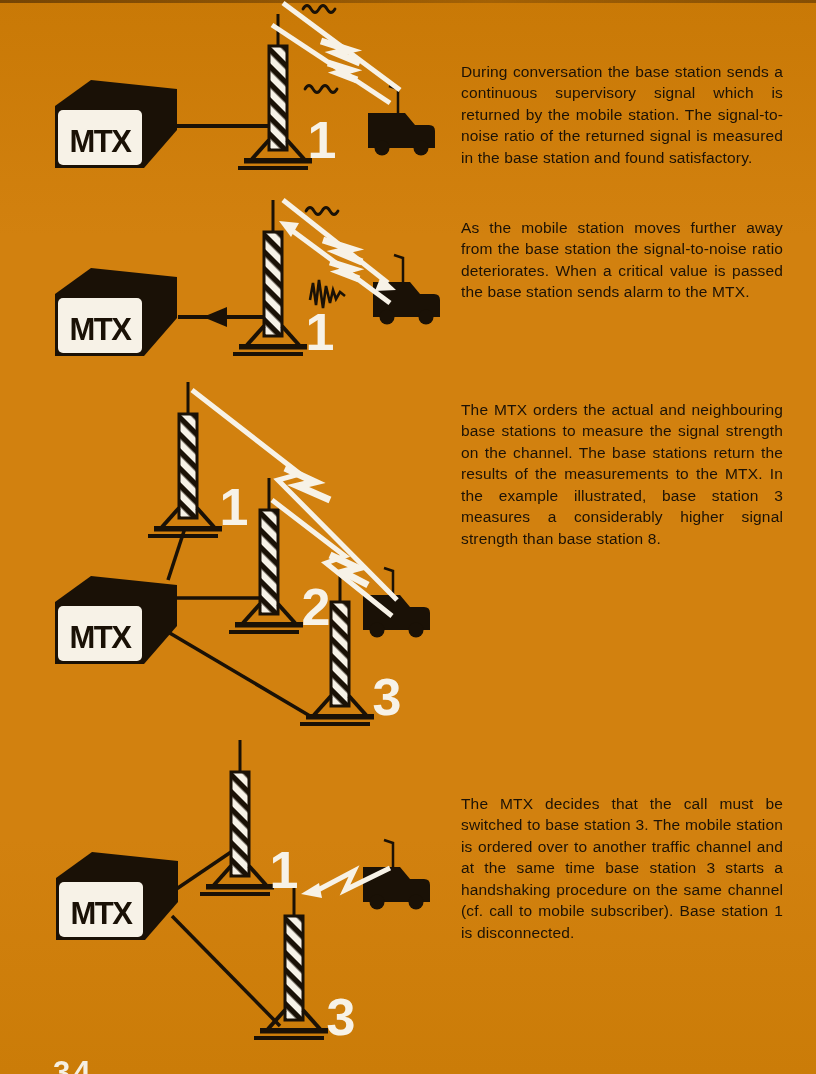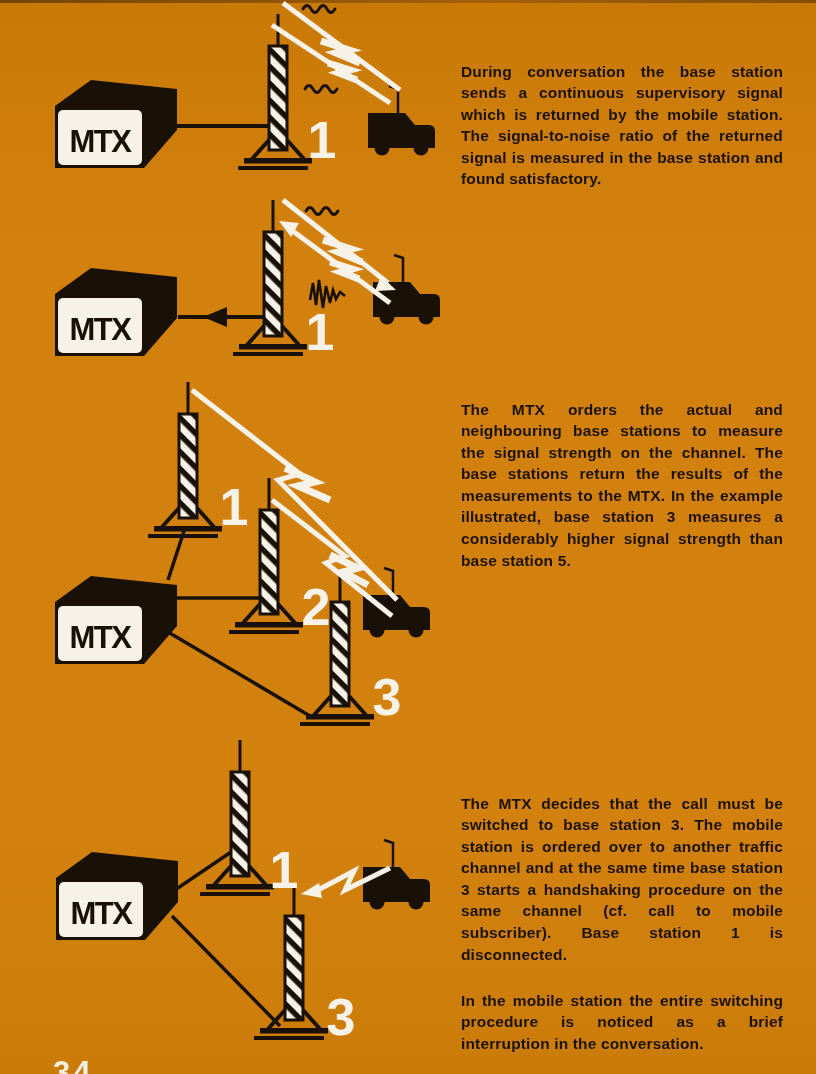--- a/index.html
+++ b/index.html
@@ -6,21 +6,21 @@
   .page{
     position:relative;width:816px;height:1074px;overflow:hidden;
     background:linear-gradient(180deg,#c97906 0%,#d2810f 22%,#d2810f 78%,#cb7c08 100%);
     font-family:"Liberation Sans",sans-serif;
   }
   .top-smudge{position:absolute;top:0;left:0;width:100%;height:3px;
     background:linear-gradient(90deg,rgba(50,26,2,.55),rgba(50,26,2,.25) 60%,rgba(50,26,2,.45));}
   .art{position:absolute;top:0;left:0;}
   .para{
     position:absolute;left:461px;width:322px;
-    font-size:15.5px;line-height:21.6px;font-weight:700;color:#1c1206;
+    font-size:15.5px;line-height:21.6px;font-weight:400;color:#1c1206;
     text-align:justify;letter-spacing:.15px;
   }
   .p1{top:45px}.p2{top:201px}.p3{top:383px}.p4{top:777px}.p5{top:974px}
   .page-num{
     position:absolute;left:53px;top:1055px;color:#f5efe2;
     font-weight:700;font-size:31px;letter-spacing:3px;
   }
   svg text.mtx{font-family:"Liberation Sans",sans-serif;font-weight:700;font-size:31px;letter-spacing:-1.5px;fill:#1a1106;}
   svg text.num{font-family:"Liberation Sans",sans-serif;font-weight:700;font-size:52px;fill:#f7f2e7;}
 </style>
@@ -138,18 +138,18 @@
       <g stroke="#f7f2e7" stroke-width="5" fill="none">
         <polyline points="390,868 345,890 354,871 318,890"></polyline>
       </g>
       <polygon points="301,894 319,883 322,898" fill="#f7f2e7"></polygon>
       <text class="num" x="284" y="888" text-anchor="middle">1</text>
       <text class="num" x="341" y="1035" text-anchor="middle">3</text>
     </g>
   </svg>
 
   <p class="para p1">During conversation the base station sends a continuous supervisory signal which is returned by the mobile station. The signal-to-noise ratio of the returned signal is measured in the base station and found satisfactory.</p>
-  <p class="para p3">The MTX orders the actual and neighbouring base stations to measure the signal strength on the channel. The base stations return the results of the measurements to the MTX. In the example illustrated, base station 3 measures a considerably higher signal strength than base station 5.</p>
+  <p class="para p2">As the mobile station moves further away from the base station the signal-to-noise ratio deteriorates. When a critical value is passed the base station sends alarm to the MTX.</p>
+  <p class="para p3">The MTX orders the actual and neighbouring base stations to measure the signal strength on the channel. The base stations return the results of the measurements to the MTX. In the example illustrated, base station 3 measures a considerably higher signal strength than base station 8.</p>
   <p class="para p4">The MTX decides that the call must be switched to base station 3. The mobile station is ordered over to another traffic channel and at the same time base station 3 starts a handshaking procedure on the same channel (cf. call to mobile subscriber). Base station 1 is disconnected.</p>
-  <p class="para p5">In the mobile station the entire switching procedure is noticed as a brief interruption in the conversation.</p>
 
   <div class="page-num">34</div>
 </div>
 
 </body></html>

